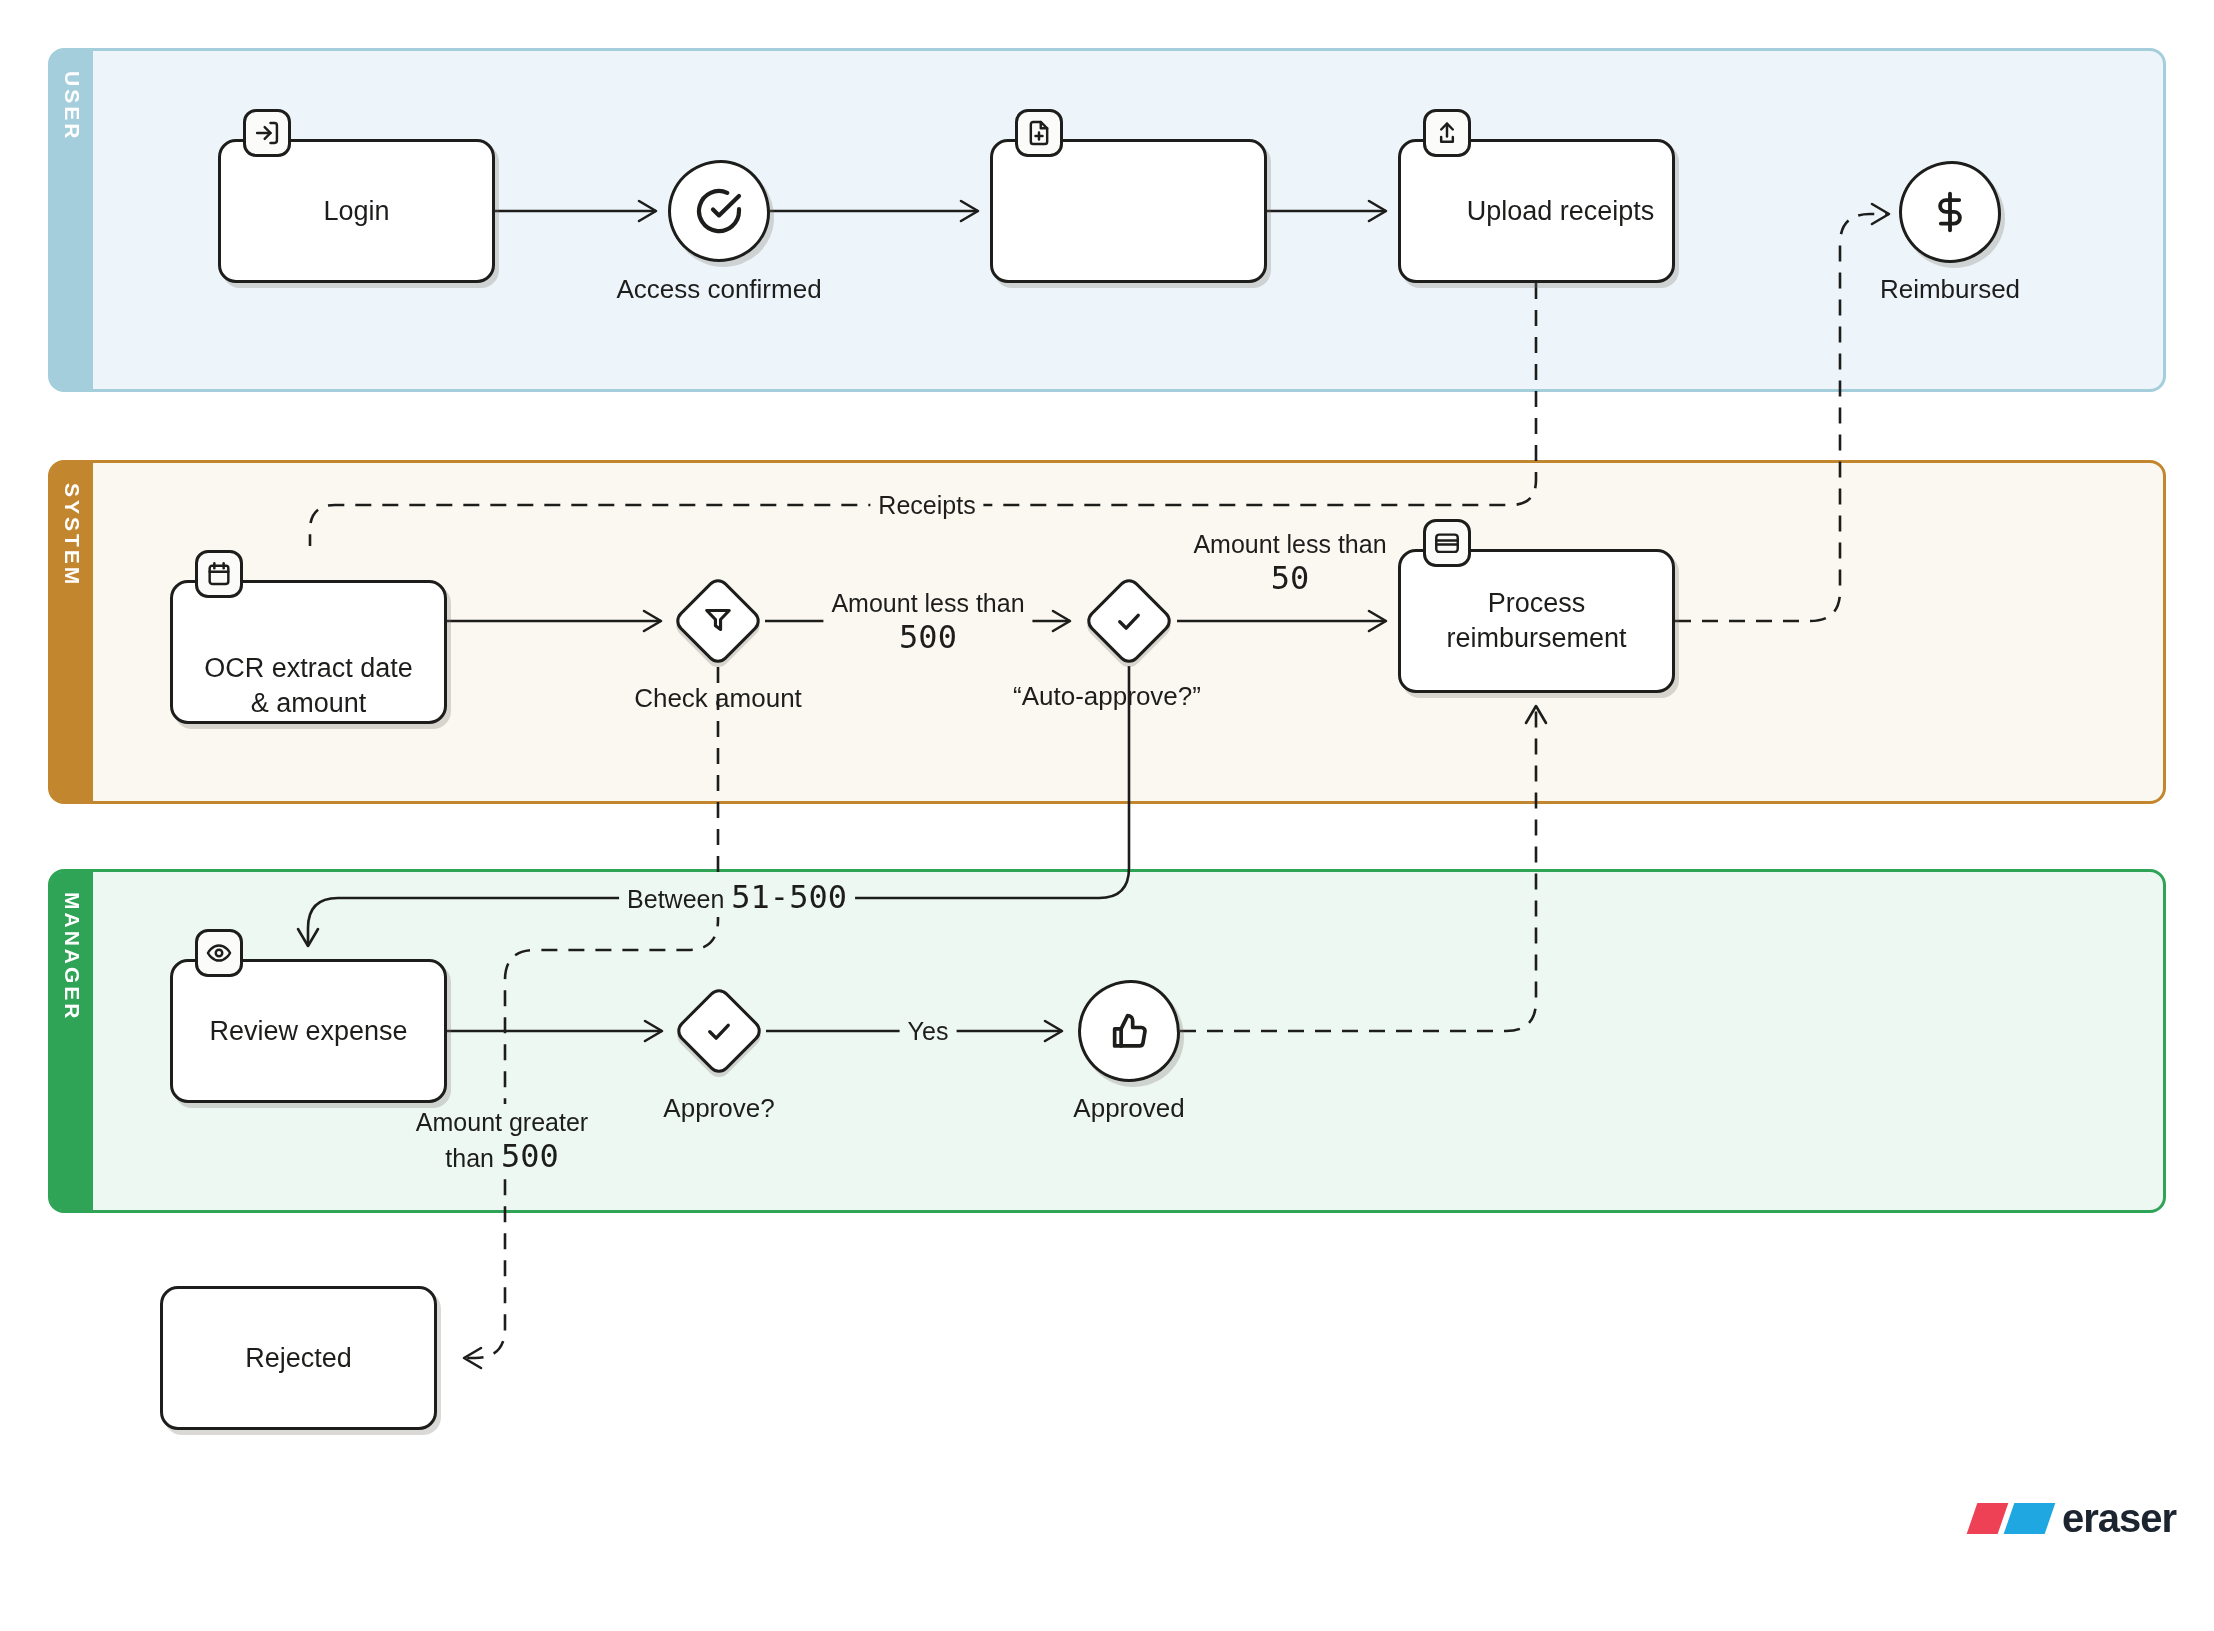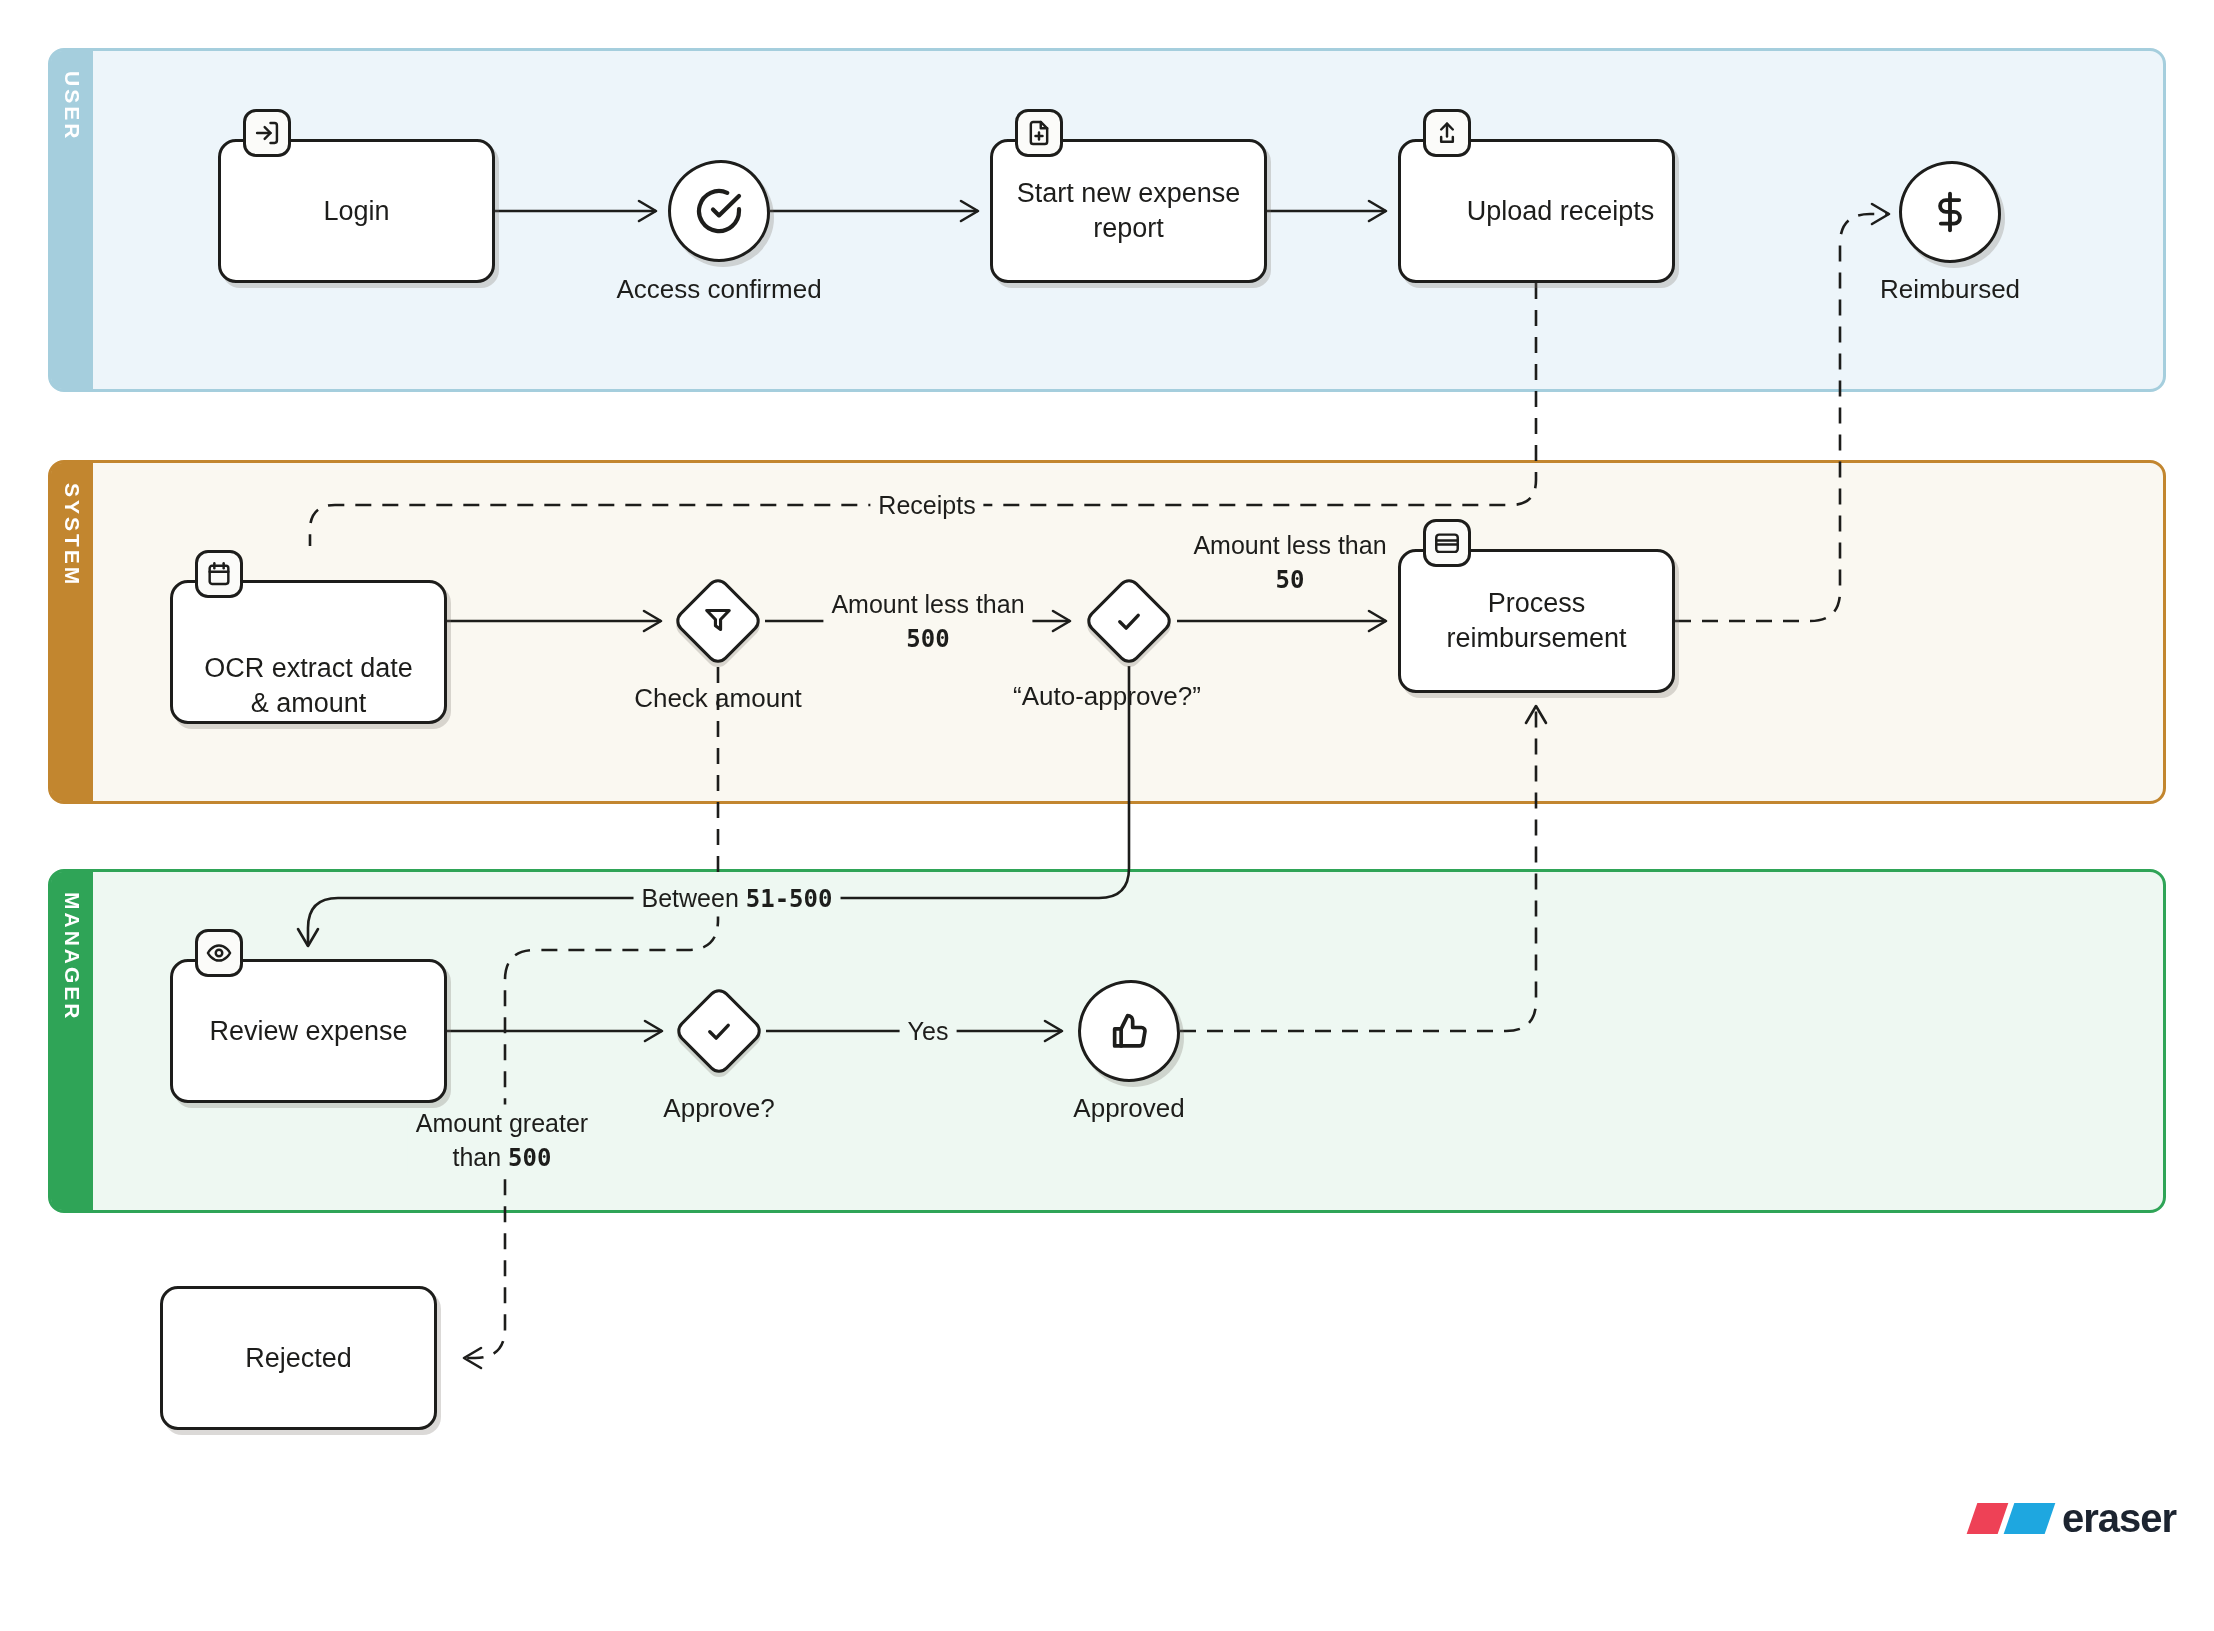--- a/index.html
+++ b/index.html
@@ -37,21 +37,21 @@
            border-radius:12px;transform:rotate(45deg);display:flex;align-items:center;
            justify-content:center;box-shadow:3px 3px 0 rgba(125,120,110,.28);z-index:4;box-sizing:border-box;}
   .diamond .icon-wrap{transform:rotate(-45deg);display:flex;}
   .shape-label{position:absolute;transform:translate(-50%,-50%);font-size:26px;
                white-space:nowrap;z-index:5;}
   
   .edge-label{position:absolute;transform:translate(-50%,-50%);font-size:25px;line-height:34px;
               text-align:center;z-index:3;padding:1px 8px;white-space:nowrap;}
   .bg-cream{background:#faf8f1;}
   .bg-green{background:#eef8f2;}
-  .mono{font-family:"DejaVu Sans Mono",monospace;font-size:24px;font-weight:bold;}
+  .mono{font-family:"DejaVu Sans Mono",monospace;font-size:32px;}
   svg.ic{stroke:#1d1d1b;fill:none;stroke-width:2.1;stroke-linecap:round;stroke-linejoin:round;}
   
   .logo{position:absolute;left:1972px;top:1496px;display:flex;align-items:center;z-index:6;}
   .logo-mark{display:flex;align-items:flex-end;margin-right:12px;}
   .para{display:inline-block;height:31px;transform:skewX(-19deg);}
   .para-red{width:31px;background:#ee4156;margin-right:6px;}
   .para-blue{width:41px;background:#1ea7e0;}
   .logo-text{font-size:40px;font-weight:700;color:#1c2430;letter-spacing:-1px;}
 </style>
 </head>
@@ -141,22 +141,20 @@
 
   <div class="box" style="left:990px;top:139px;">
     <span class="badge">
       <svg class="ic" width="28" height="28" viewBox="0 0 24 24">
         <path d="M13.5 2.5H7a2 2 0 0 0-2 2v15a2 2 0 0 0 2 2h10a2 2 0 0 0 2-2V8z"></path>
         <polyline points="13.5 2.5 13.5 8 19 8"></polyline>
         <line x1="12" y1="11.5" x2="12" y2="17.5"></line>
           <line x1="9" y1="14.5" x2="15" y2="14.5"></line>
       </svg>
     </span>
-    <span class="box-label">Start new expense
-report</span>
   </div>
 
   <div class="box" style="left:1398px;top:139px;padding-left:48px;">
     <span class="badge">
       <svg class="ic" width="28" height="28" viewBox="0 0 24 24">
         <polyline points="7 9 12 4 17 9"></polyline>
           <line x1="12" y1="4" x2="12" y2="15"></line>
         <polyline points="7 15.5 7 19.5 17 19.5 17 15.5"></polyline>
       </svg>
     </span>

